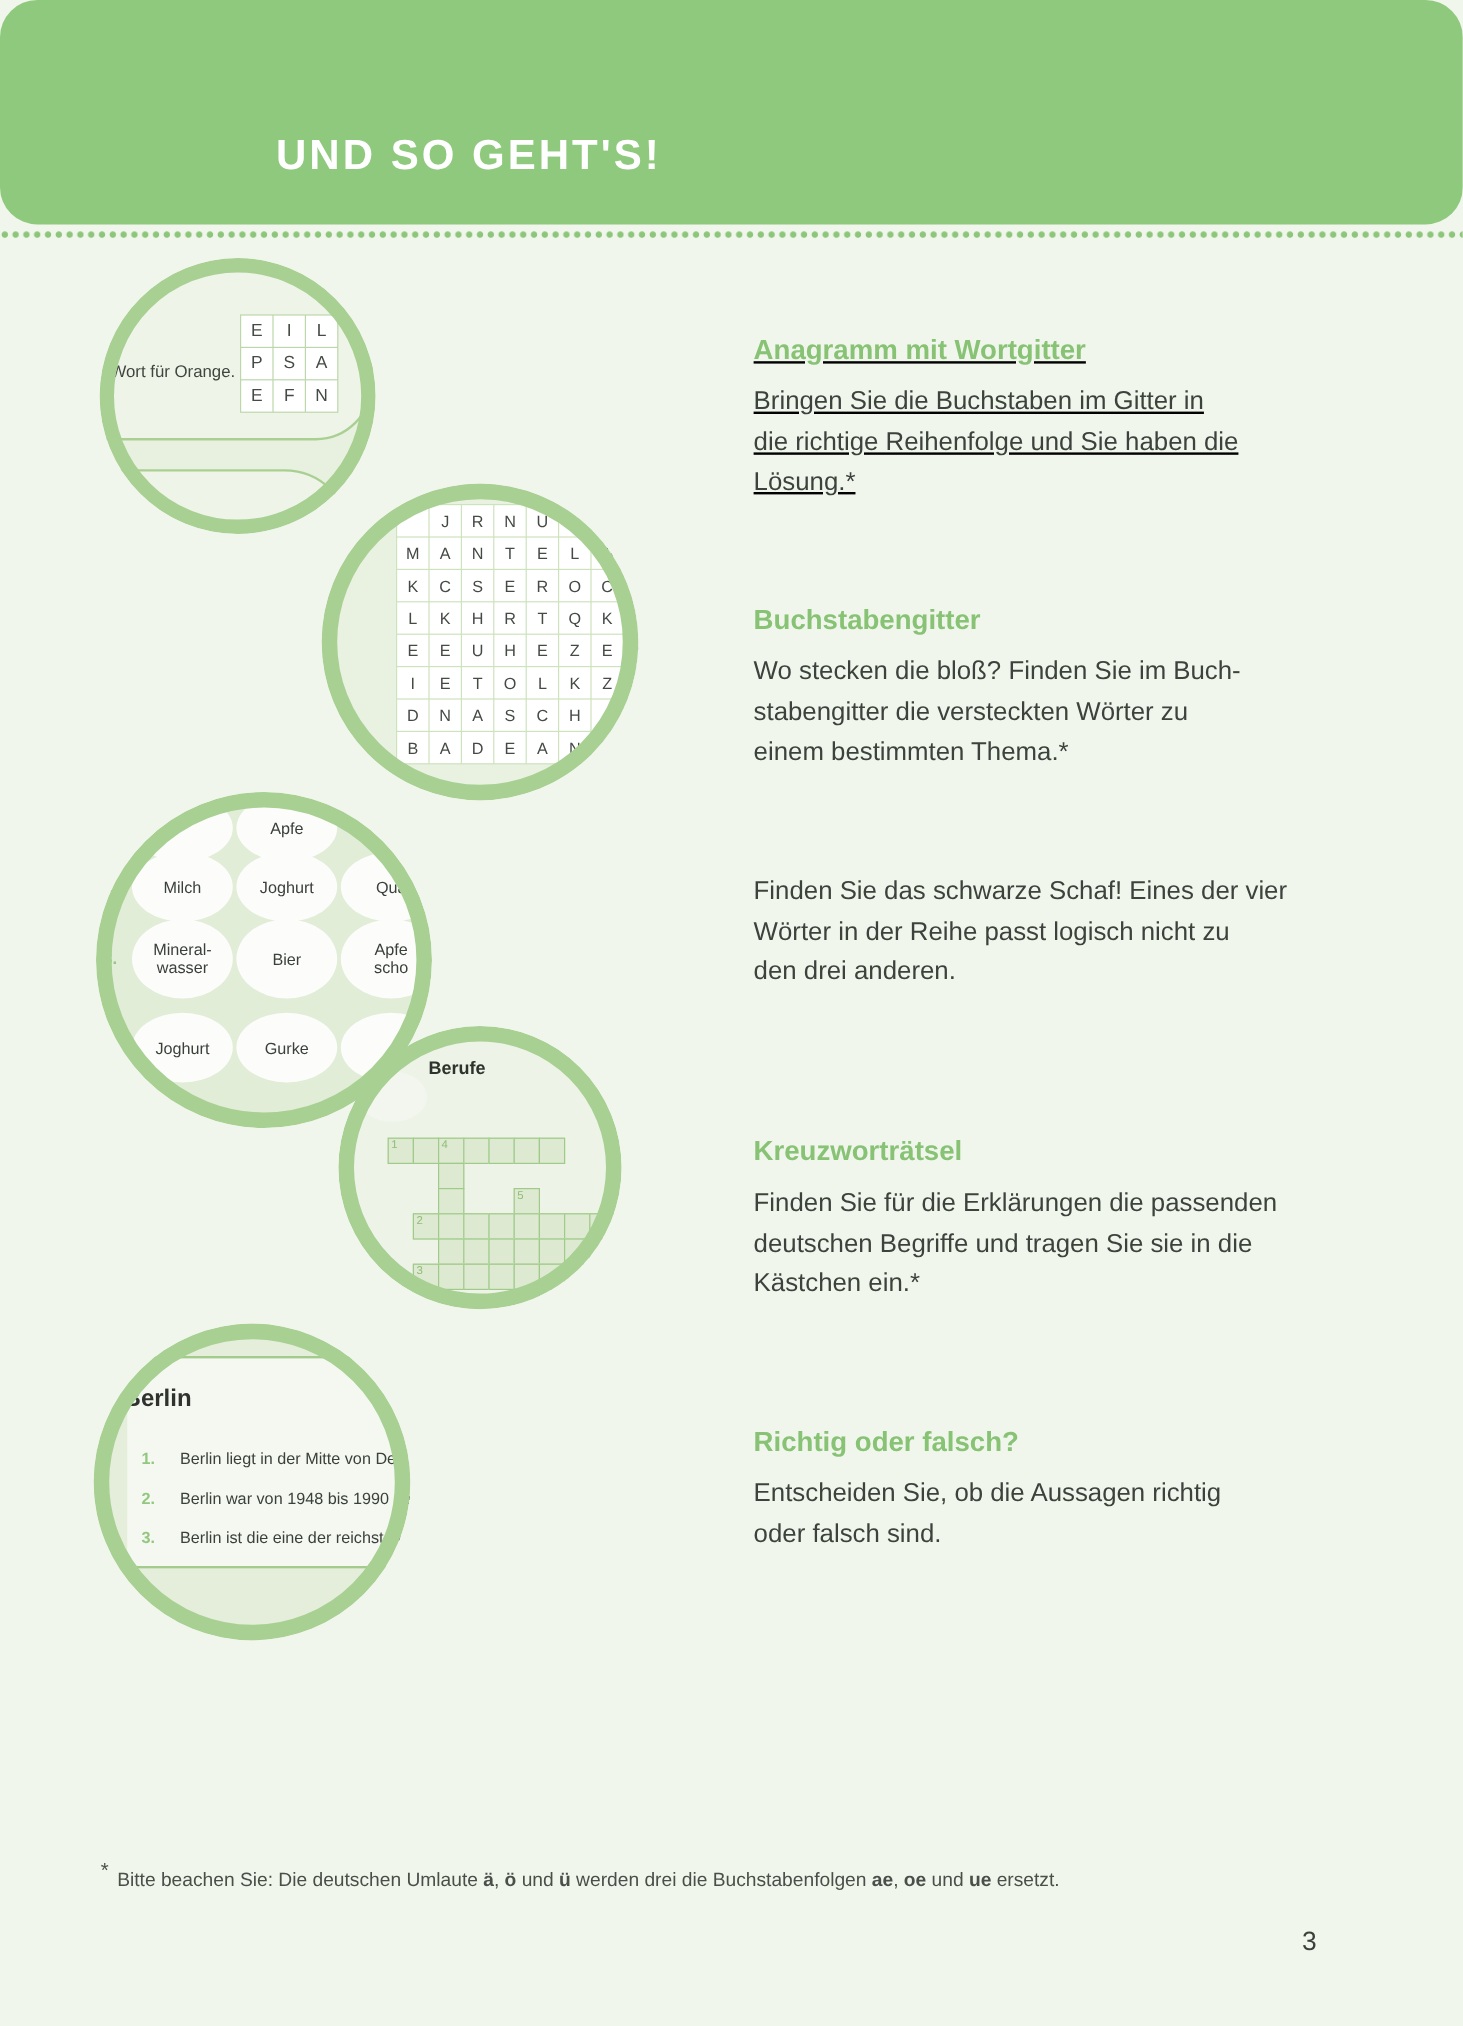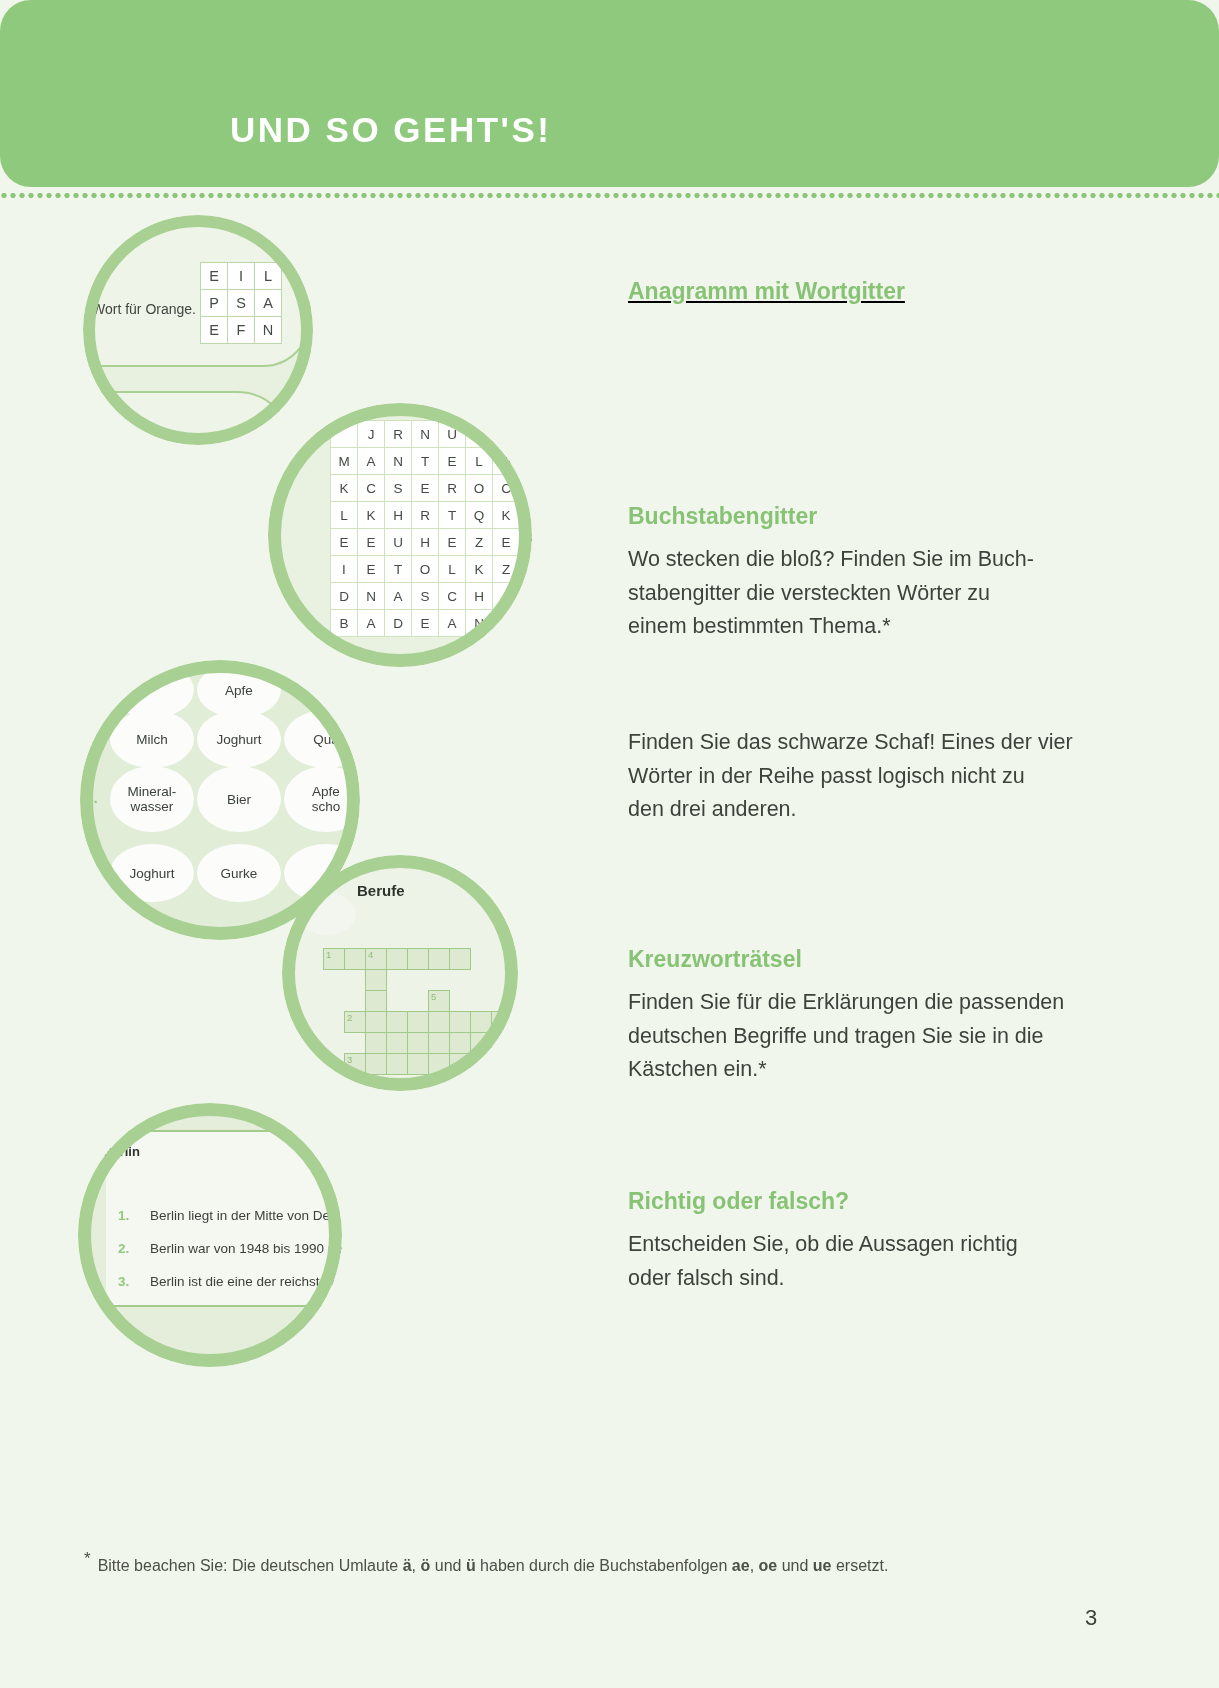--- a/index.html
+++ b/index.html
@@ -49,21 +49,21 @@
 
   .blob{position:absolute;left:16px;top:38px;width:58px;height:42px;border-radius:50%;
         background:#f2f6ee;z-index:1;}
   .xw-title{position:absolute;left:75px;top:27px;font-size:15px;font-weight:bold;color:#2e332d;z-index:2;}
   .xcell{position:absolute;width:22px;height:22px;border:1.5px solid #9fca88;
          background:#dde9d1;z-index:2;}
   .xcell span{position:absolute;left:2px;top:0px;font-size:9.5px;color:#90bd77;}
 
   .tf-panel{position:absolute;left:28px;top:27px;width:292px;height:177px;background:#f4f8f1;
             border-top:2px solid #a2cb8c;border-bottom:2px solid #a2cb8c;z-index:1;}
-  .tf-title{position:absolute;left:25px;top:41px;font-size:13px;font-weight:bold;color:#2e332d;z-index:2;}
+  .tf-title{position:absolute;left:25px;top:52px;font-size:20px;font-weight:bold;color:#2e332d;z-index:2;}
   .tfrow{position:absolute;left:0;width:100%;height:20px;z-index:2;}
   .tfrow .tnum{position:absolute;left:40px;font-size:13.5px;font-weight:bold;color:var(--number-green);}
   .tfrow .ttxt{position:absolute;left:72px;font-size:13.5px;color:#3b403b;white-space:nowrap;}
 
   .sec{position:absolute;left:628px;width:540px;}
   .sec h2{margin:0 0 13px 0;font-size:23px;font-weight:bold;color:var(--heading-green);}
   .sec p{margin:0;font-size:21.5px;line-height:33.5px;color:var(--body-text);white-space:pre-line;}
   .s1{top:278px;text-decoration:underline;} .s2{top:503px;} .s3{top:726px;} .s4{top:946px;} .s5{top:1188px;}
 
   .footnote{position:absolute;left:84px;top:1550px;font-size:16px;color:#4b4f49;}
@@ -258,20 +258,23 @@
       </div>
       <div class="tfrow" style="top: 171px;">
         <span class="tnum">3.</span>
         <span class="ttxt">Berlin ist die eine der reichsten</span>
       </div>
     </div>
 </div>
 
 <section class="sec s1">
   <h2>Anagramm mit Wortgitter</h2>
+  <p>Bringen Sie die Buchstaben im Gitter in
+die richtige Reihenfolge und Sie haben die
+Lösung.*</p>
 </section>
 <section class="sec s2">
   <h2>Buchstabengitter</h2>
   <p>Wo stecken die bloß? Finden Sie im Buch-
 stabengitter die versteckten Wörter zu
 einem bestimmten Thema.*</p>
 </section>
 <section class="sec s3">
   <p>Finden Sie das schwarze Schaf! Eines der vier
 Wörter in der Reihe passt logisch nicht zu
@@ -283,15 +286,15 @@
 deutschen Begriffe und tragen Sie sie in die
 Kästchen ein.*</p>
 </section>
 <section class="sec s5">
   <h2>Richtig oder falsch?</h2>
   <p>Entscheiden Sie, ob die Aussagen richtig
 oder falsch sind.</p>
 </section>
 
 <div class="footnote">
-  <sup>*</sup><span id="fn-text"><span>Bitte beachen Sie: Die deutschen Umlaute </span><b>ä</b><span>, </span><b>ö</b><span> und </span><b>ü</b><span> haben durch die Buchstabenfolgen </span><b>ae</b><span>, </span><b>oe</b><span> und </span><b>ue</b><span> ersetzt.</span></span>
+  <sup>*</sup><span id="fn-text"><span>Bitte beachen Sie: Die deutschen Umlaute </span><b>ä</b><span>, </span><b>ö</b><span> und </span><b>ü</b><span> werden drei die Buchstabenfolgen </span><b>ae</b><span>, </span><b>oe</b><span> und </span><b>ue</b><span> ersetzt.</span></span>
 </div>
 <div class="pageno">3</div>
 
 </body></html>

